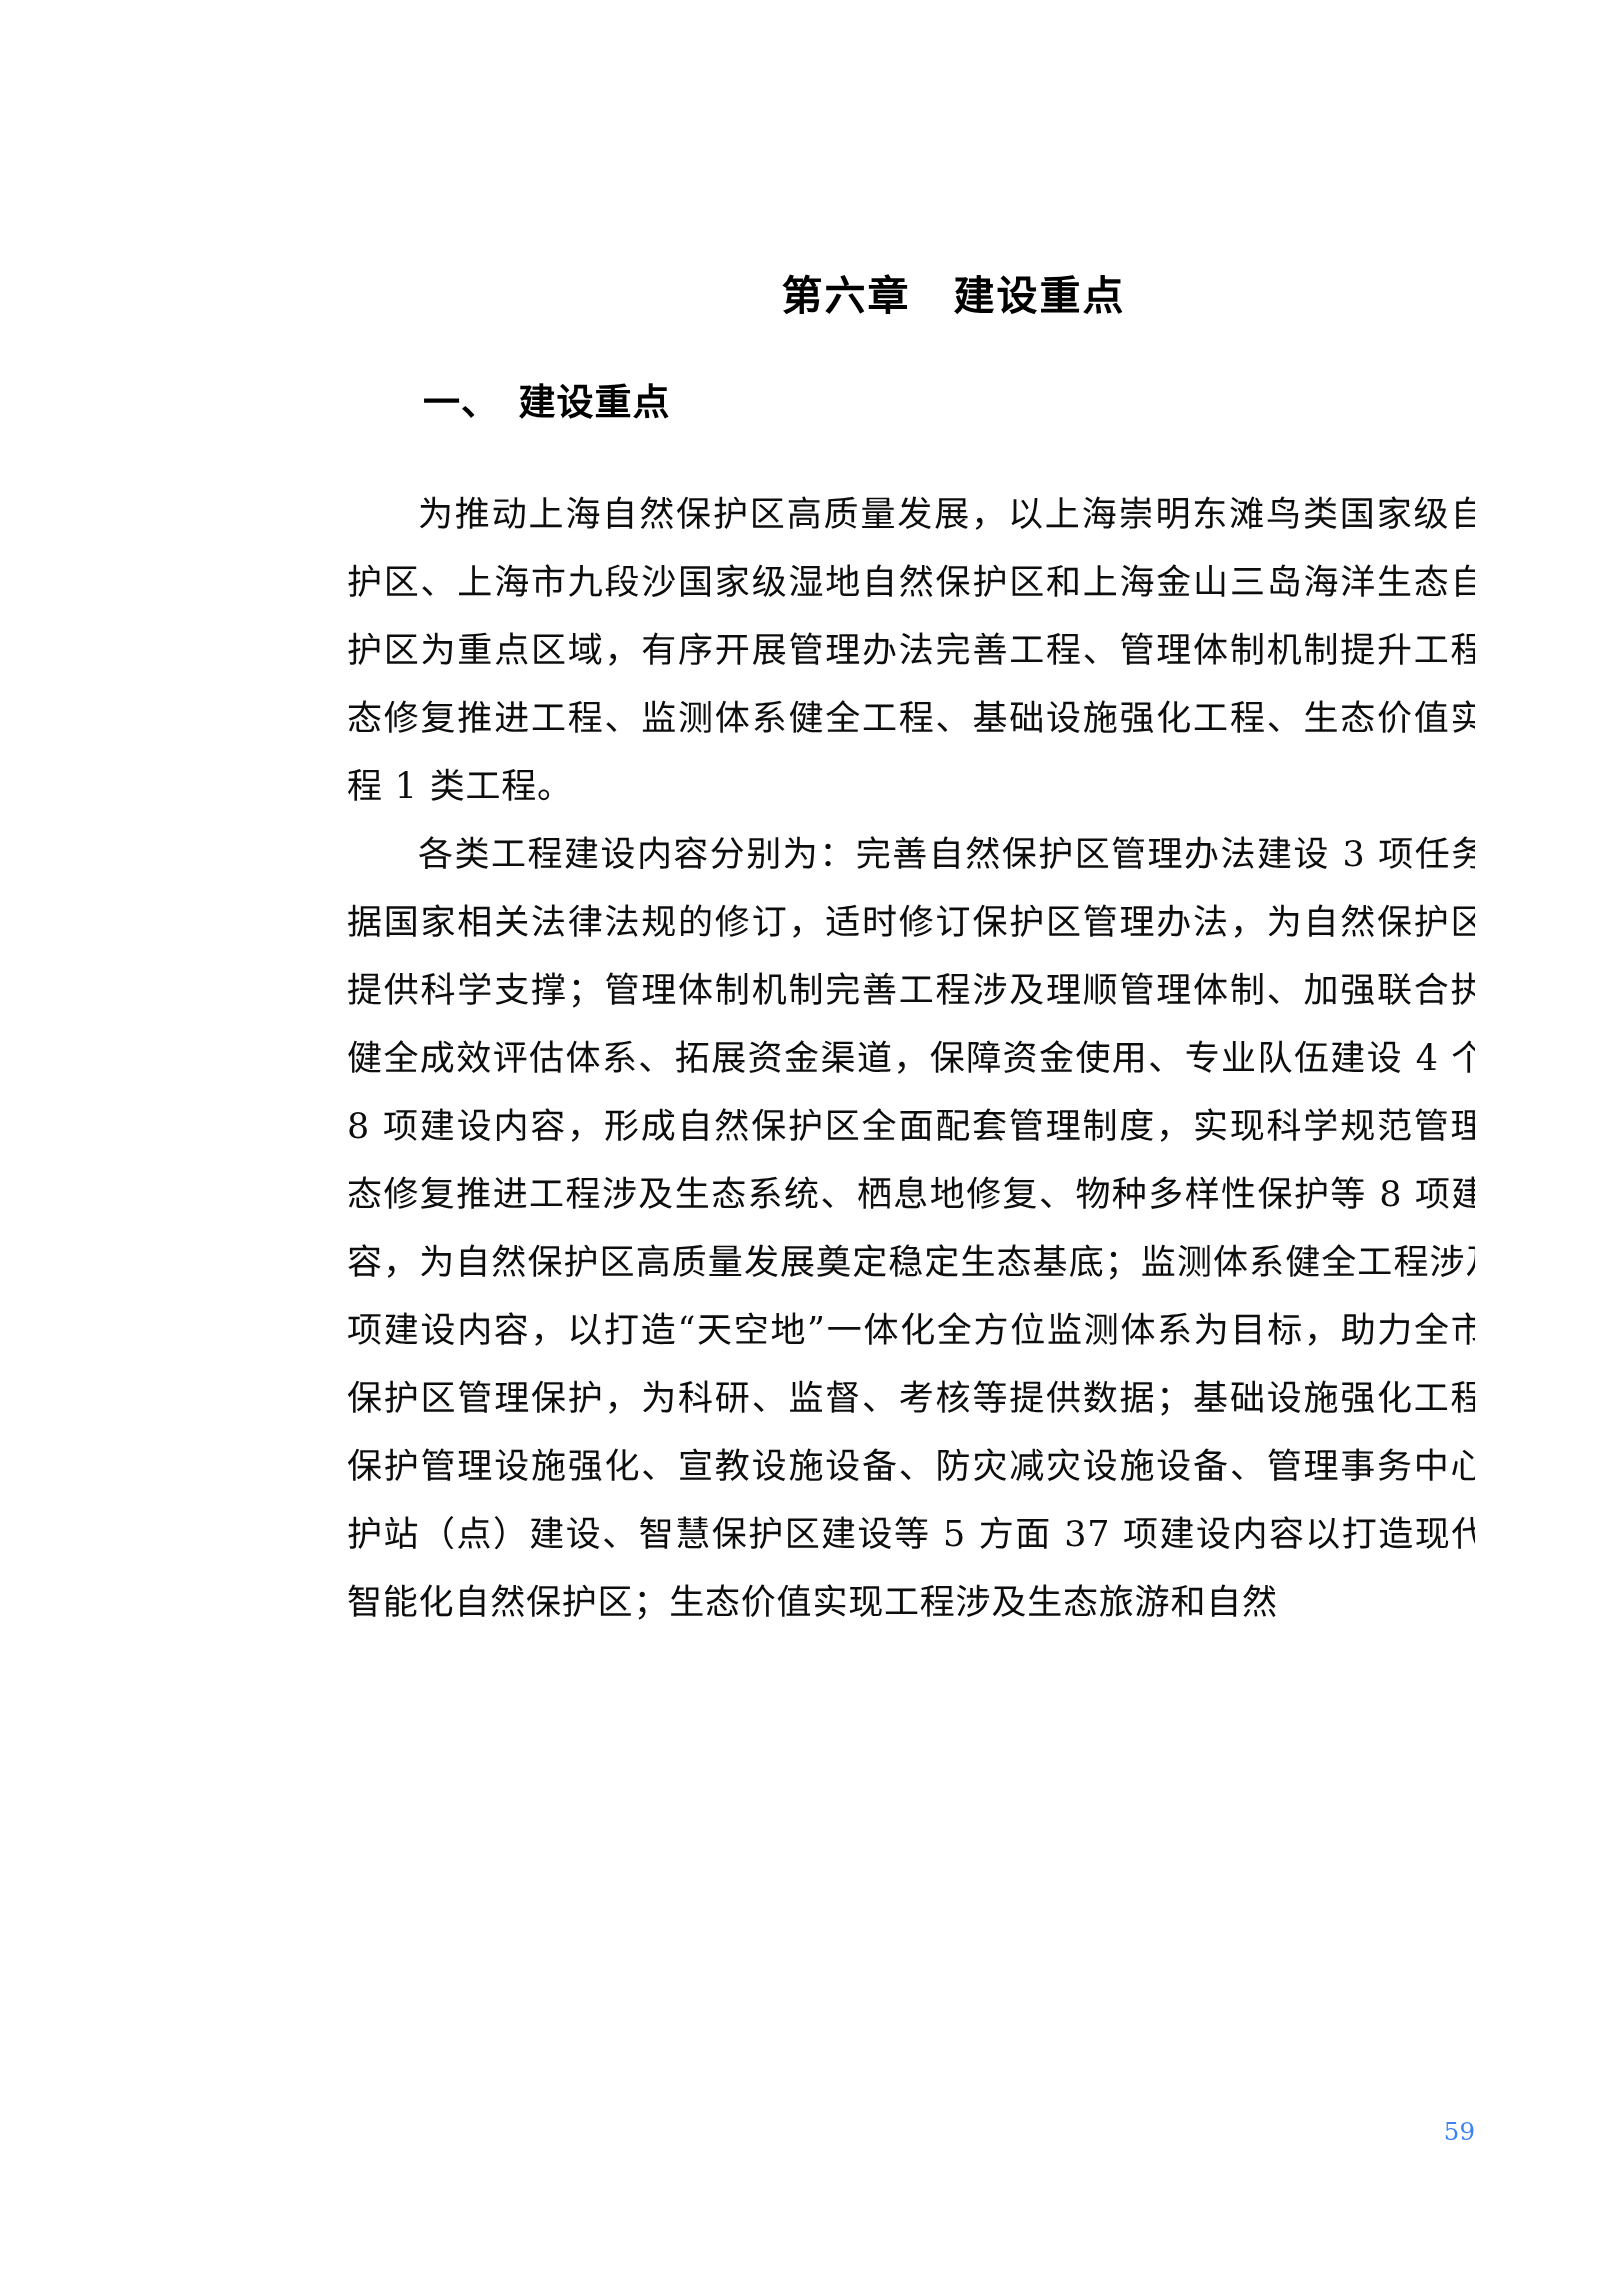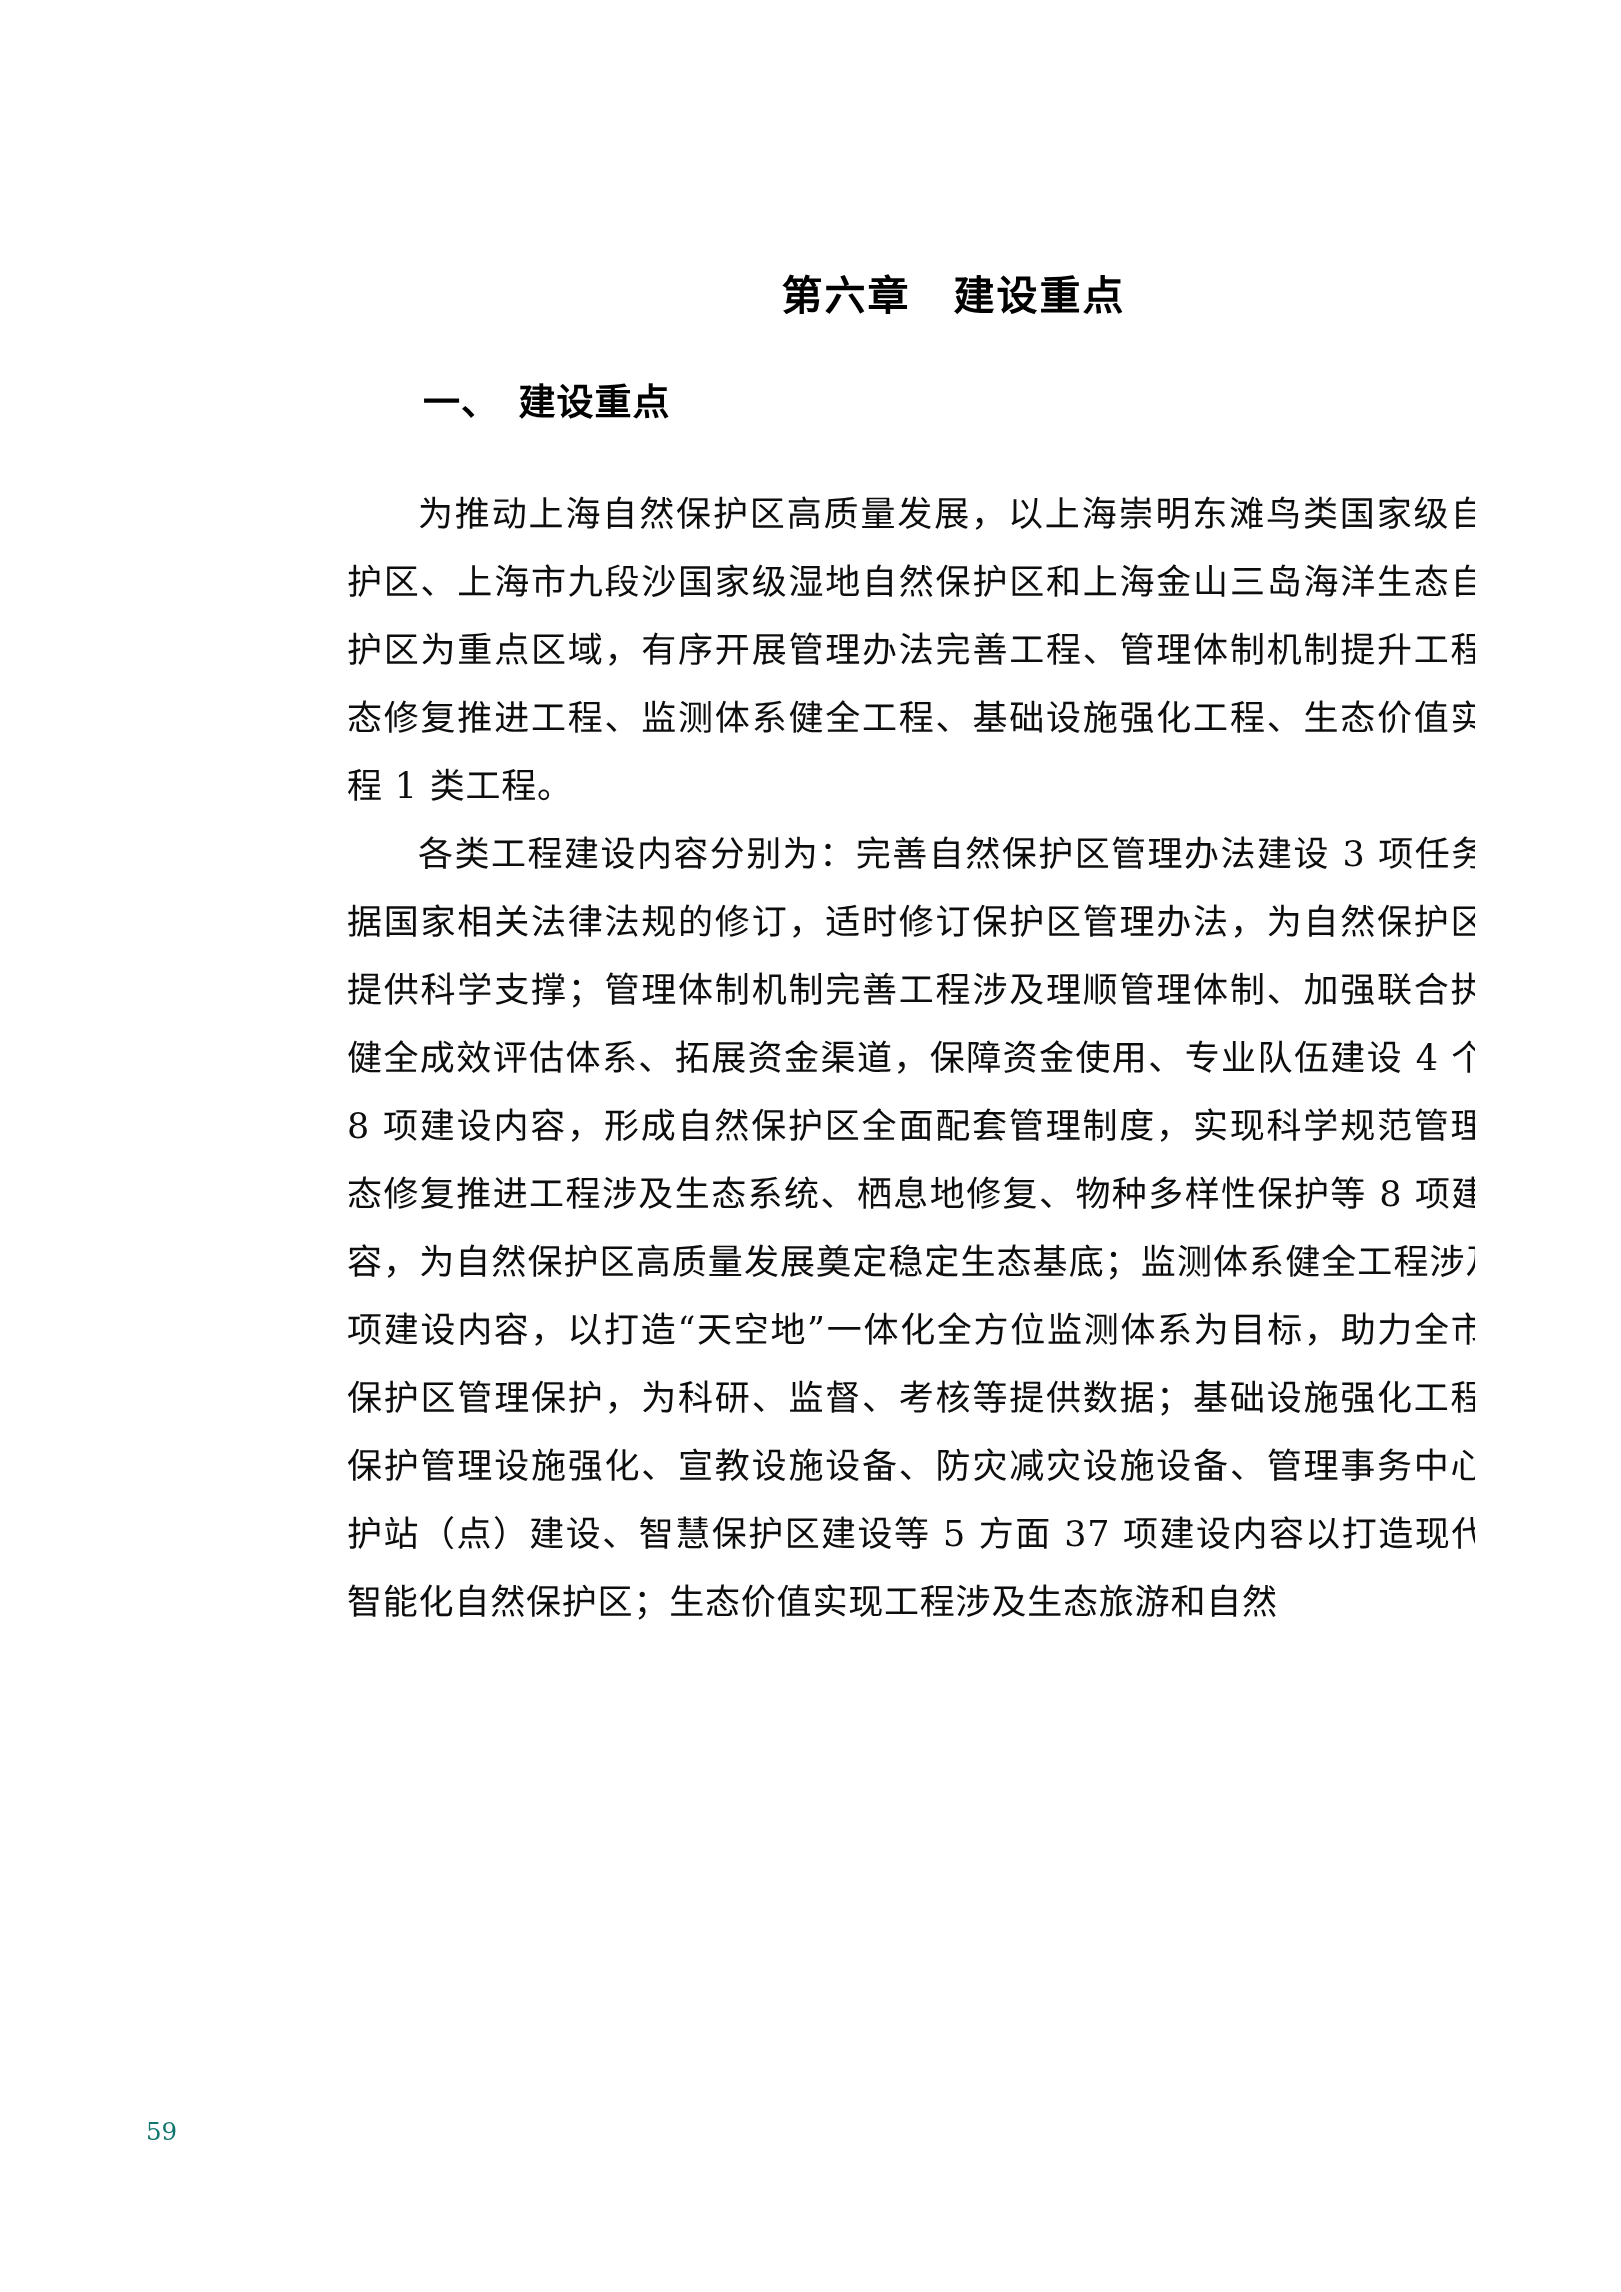--- a/index.html
+++ b/index.html
@@ -72,25 +72,25 @@
     color: #0d0d0d;
   }
   .body-para.first { padding-top: 55px; }
 
   
   .page-number {
     position: absolute;
     left: 0;
     right: 0;
     top: 2120px;
-    text-align: left;
+    text-align: right;
     font-family: "DejaVu Serif", "Liberation Serif", serif;
     font-size: 24.5px;
     line-height: 1;
-    color: #0f766e;
+    color: #3b82f6;
   }
 </style>
 </head>
 <body>
 
 <div class="page">
 
   <div class="content">
 
     <h1 class="chapter-title">第六章　建设重点</h1>

